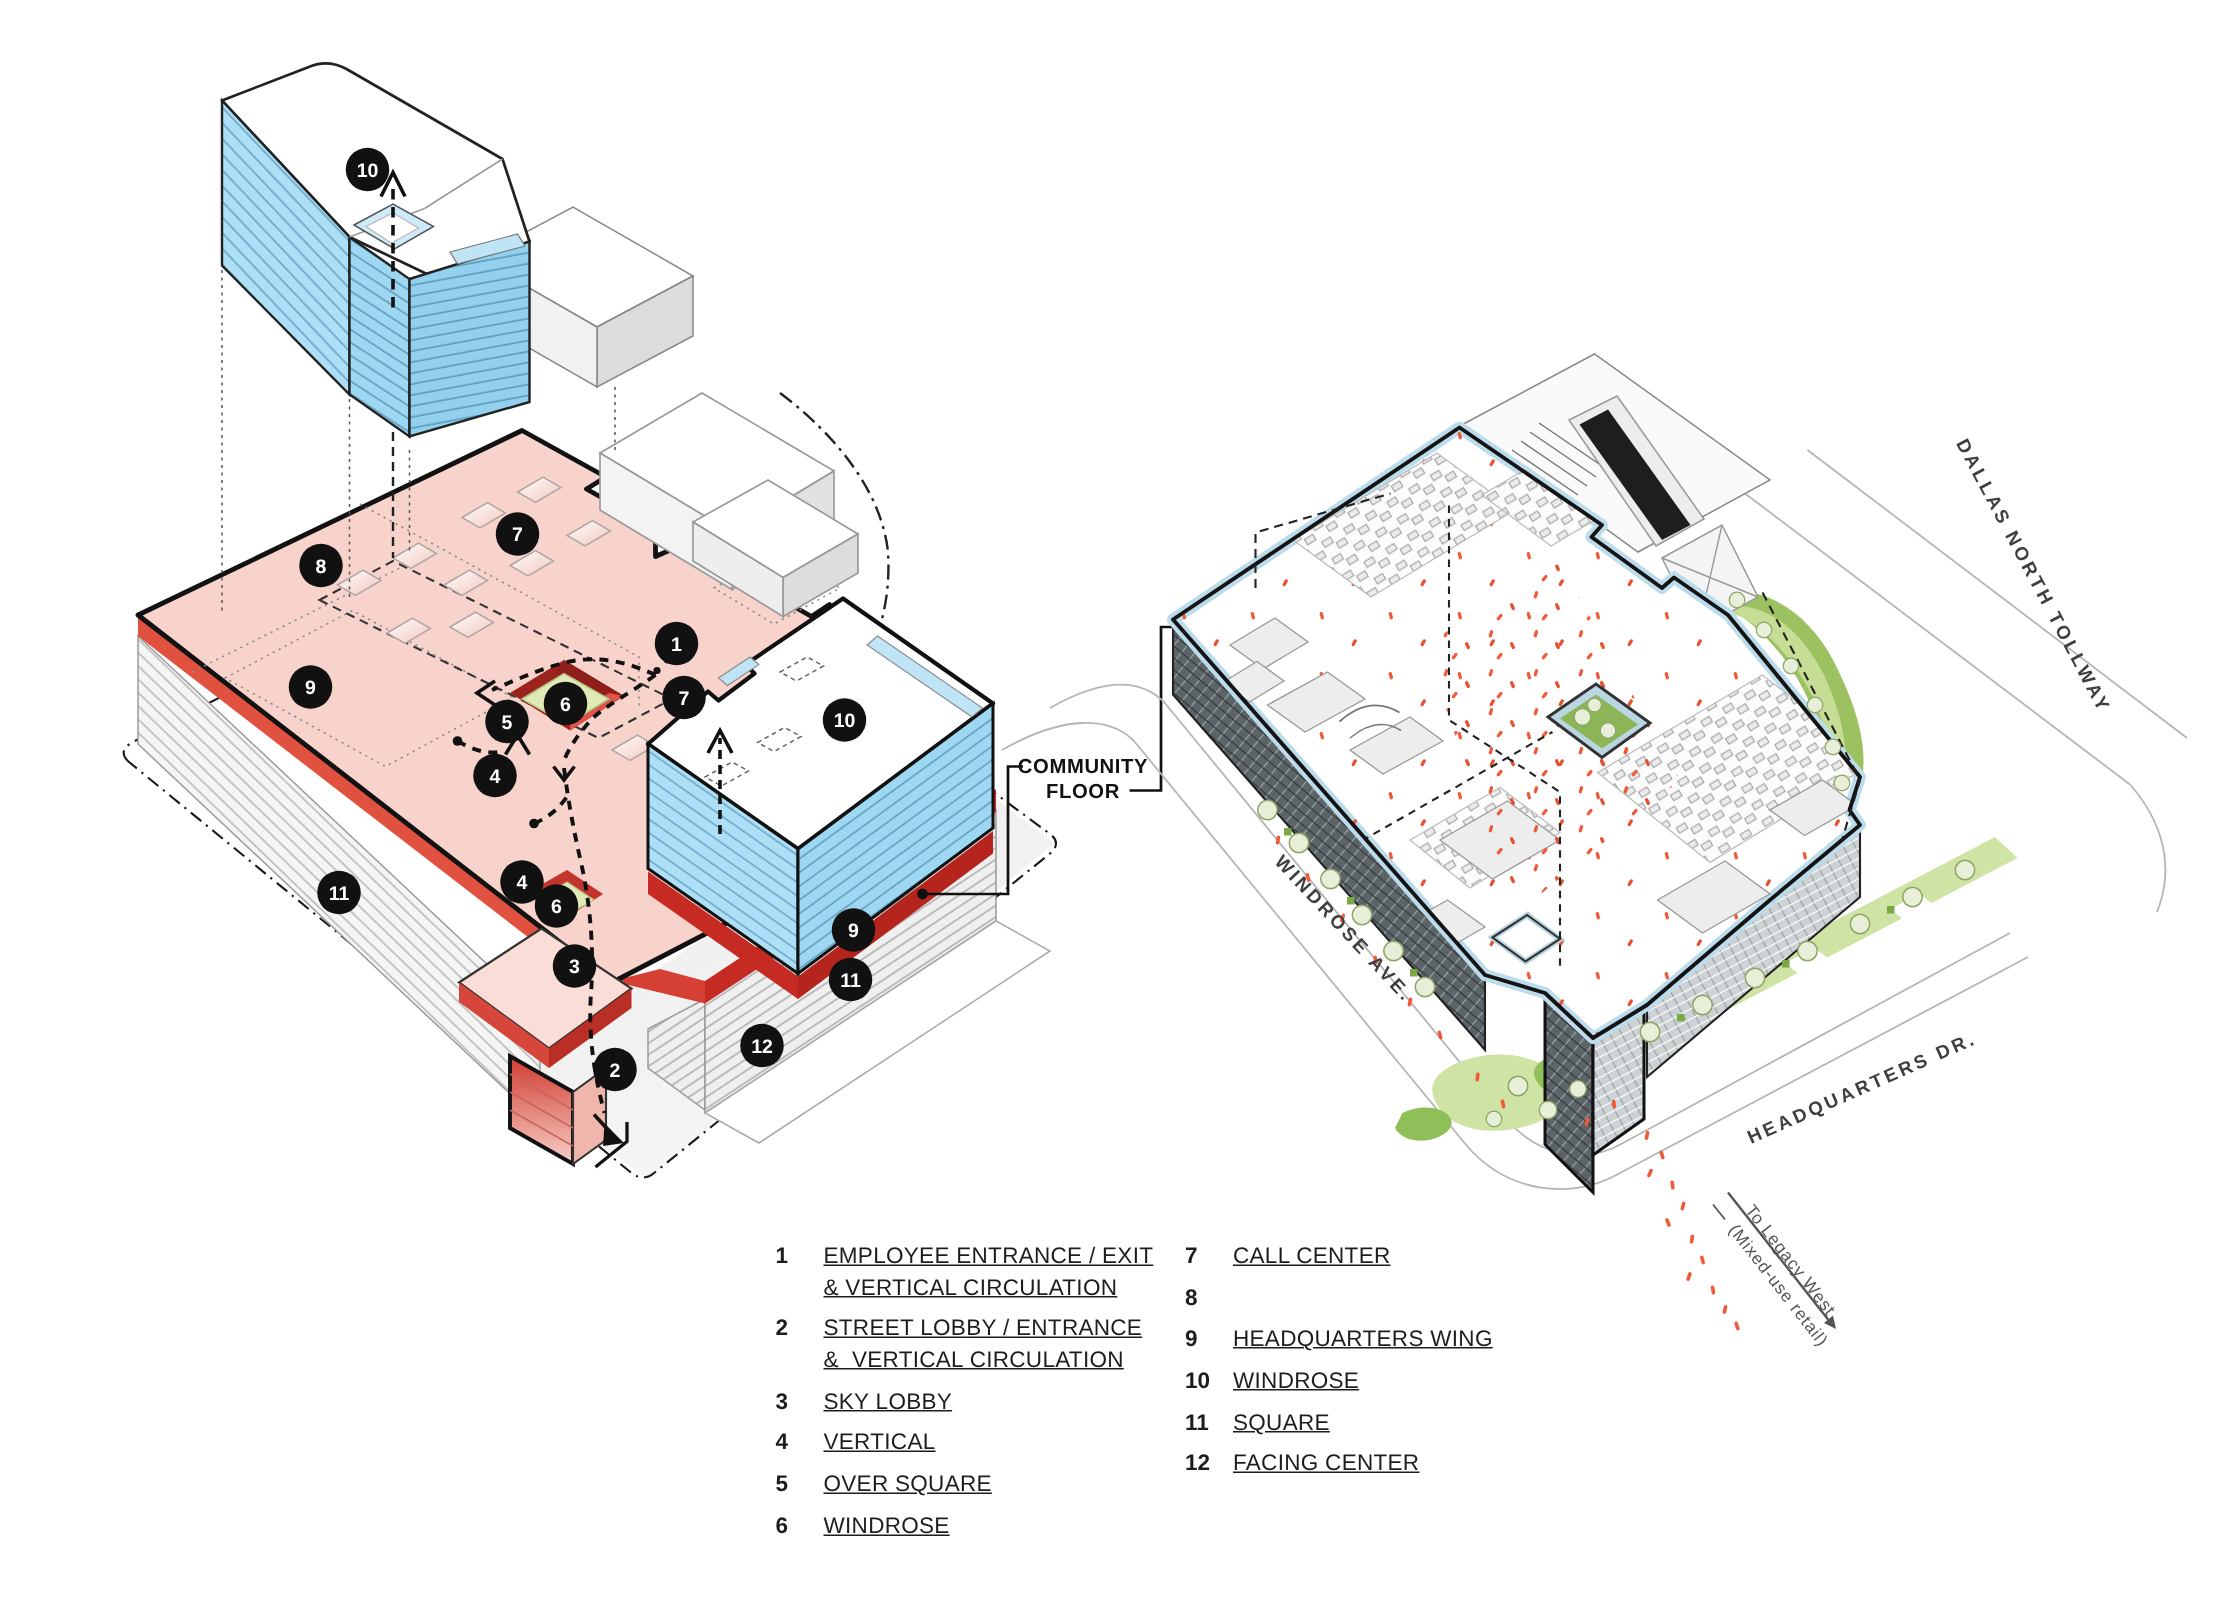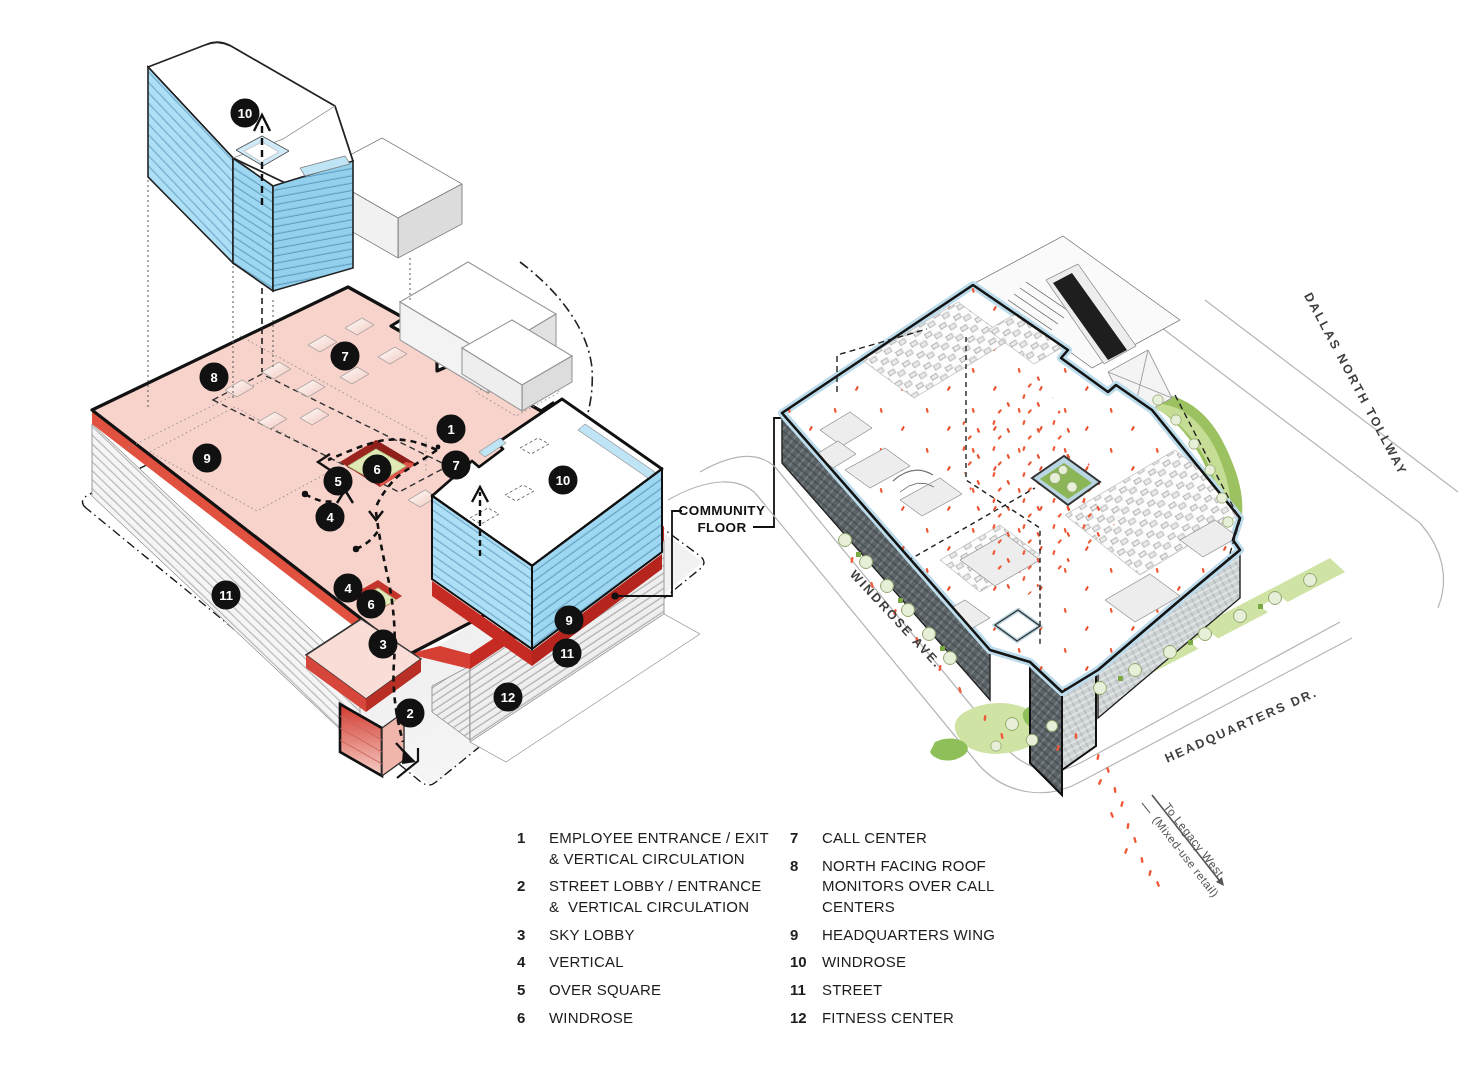--- a/index.html
+++ b/index.html
@@ -6,21 +6,21 @@
   #stage{position:relative;width:1480px;height:1076px;background:#fff;overflow:hidden;
          font-family:"Liberation Sans", sans-serif;}
   #art{position:absolute;left:0;top:0;}
   
   #legend{position:absolute;left:505px;top:828px;width:620px;color:#1d1d1d;}
   .leg-col{position:absolute;top:0;}
   .leg-col.c0{left:12px;width:260px;}
   .leg-col.c1{left:285px;width:250px;}
   .leg-row{display:flex;margin-bottom:7px;font-size:15px;line-height:1.38;}
   .leg-num{width:32px;flex:0 0 32px;font-weight:bold;}
-  .leg-label{white-space:pre-wrap;letter-spacing:.2px;}
+  .leg-label{white-space:pre-wrap;letter-spacing:.2px;text-decoration:underline;}
   svg text{font-family:"Liberation Sans", sans-serif;}
   .street-label{font-weight:bold;fill:#3f3f3f;letter-spacing:2.2px;font-size:12.5px;}
   .cf-label{font-weight:bold;fill:#111;font-size:13.5px;letter-spacing:.4px;text-anchor:middle;}
   .legacy{fill:#555;font-size:11.5px;letter-spacing:.6px;}
   .marker-num{fill:#fff;font-weight:bold;font-size:13px;text-anchor:middle;}
 </style>
 </head>
 <body>
 
 <div id="stage">
@@ -526,35 +526,32 @@
           <div class="leg-label">WINDROSE</div>
         </div>
       </div>
       <div class="leg-col c1">
         <div class="leg-row">
           <div class="leg-num">7</div>
           <div class="leg-label">CALL CENTER</div>
         </div>
         <div class="leg-row">
           <div class="leg-num">8</div>
-          <div class="leg-label">NORTH FACING ROOF
-MONITORS OVER CALL
-CENTERS</div>
         </div>
         <div class="leg-row">
           <div class="leg-num">9</div>
           <div class="leg-label">HEADQUARTERS WING</div>
         </div>
         <div class="leg-row">
           <div class="leg-num">10</div>
           <div class="leg-label">WINDROSE</div>
         </div>
         <div class="leg-row">
           <div class="leg-num">11</div>
-          <div class="leg-label">STREET</div>
+          <div class="leg-label">SQUARE</div>
         </div>
         <div class="leg-row">
           <div class="leg-num">12</div>
-          <div class="leg-label">FITNESS CENTER</div>
+          <div class="leg-label">FACING CENTER</div>
         </div>
       </div>
     </div>
 </div>
 
 </body></html>

